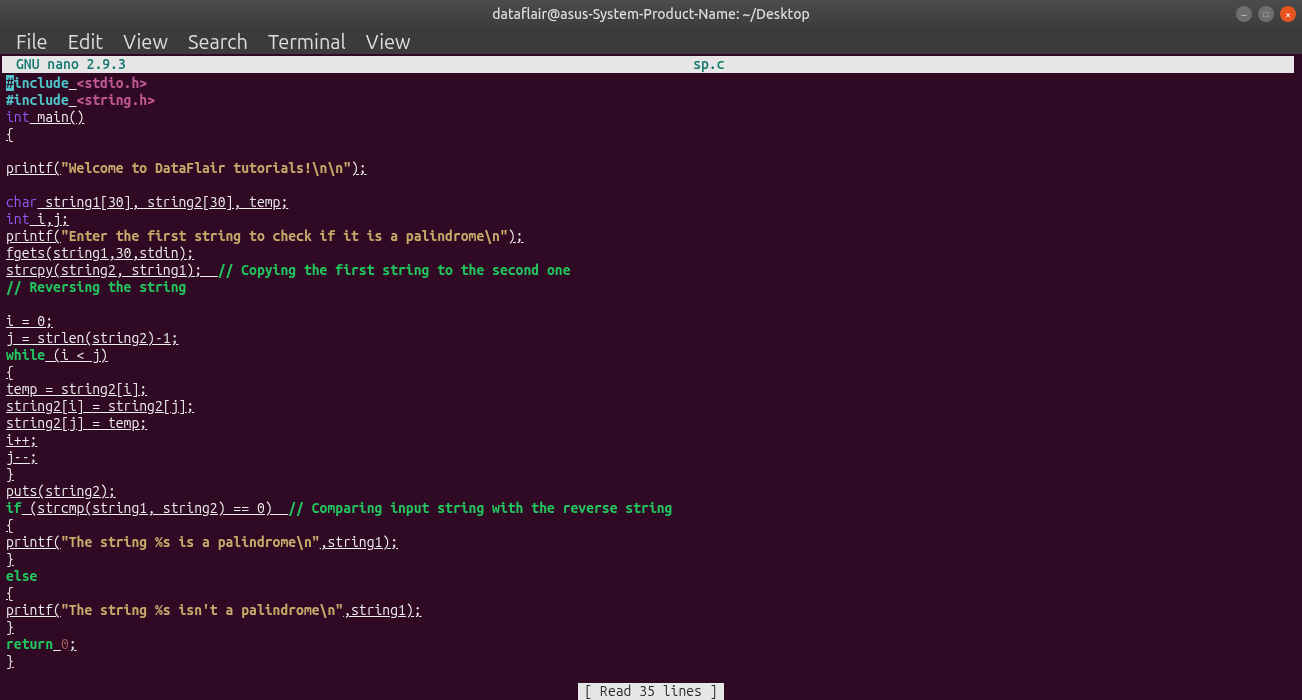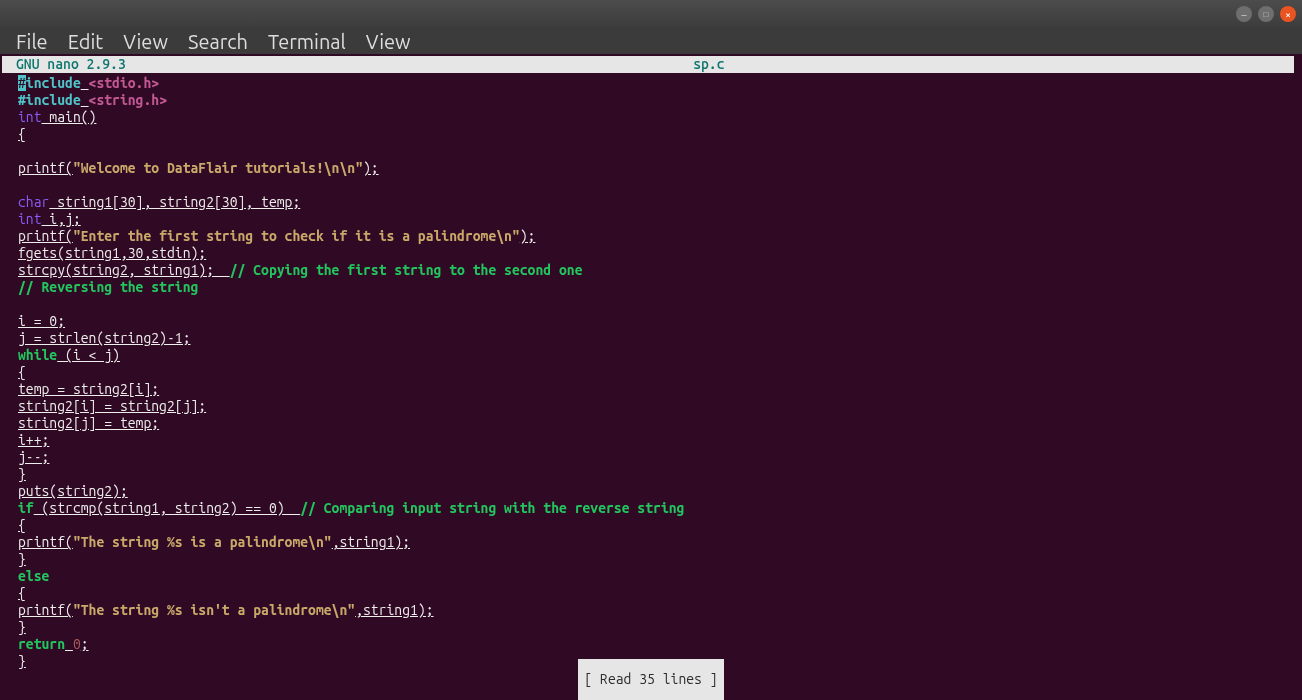--- a/index.html
+++ b/index.html
@@ -68,21 +68,20 @@
     padding: 0 2px;
     margin: 2px 8px 2px 2px;
     font-weight: 500;
   }
   .nano-header .left { flex: 0 0 auto; padding-left: 12px;}
   .nano-header .center { flex: 1; text-align: center; }
   .editor {
     padding: 0 6px;
     line-height: 17px;
     white-space: pre;
-    margin-left: 12px;
   }
   .tok-pp { color: #4fc3c7; font-weight: bold; }
   .tok-hdr { color: #c15894; font-weight: bold; }
   .tok-type { color: #8b5cf6; }
   .tok-kw { color: #22c55e; font-weight: bold; }
   .tok-str { color: #c9a86a; font-weight: bold; }
   .tok-cmt { color: #22c55e; font-weight: bold; }
   .tok-num { color: #a85c5c; }
   .tok-txt { color: #eeeeec; text-decoration: underline; }
   .cursor-cell {
@@ -92,28 +91,29 @@
   .footer {
     position: absolute;
     bottom: 0;
     left: 0; right: 0;
     display: flex;
     justify-content: center;
   }
   .footer-msg {
     background: #e6e6e6;
     color: #2b2b2b;
-    padding: 12px 6px;
+    padding: 0 6px;
     line-height: 17px;
   }
 </style>
 </head>
 <body>
 
 <div class="titlebar">
+  <span class="title">dataflair@asus-System-Product-Name: ~/Desktop</span>
   <div class="win-controls">
     <div class="win-btn win-min">
         <span style="color:#ccc;">–</span>
       </div>
     <div class="win-btn win-max">
         <span style="color:#ccc;font-size:8px;">□</span>
       </div>
     <div class="win-btn win-close">
         <span style="color:#fff;">×</span>
       </div>

